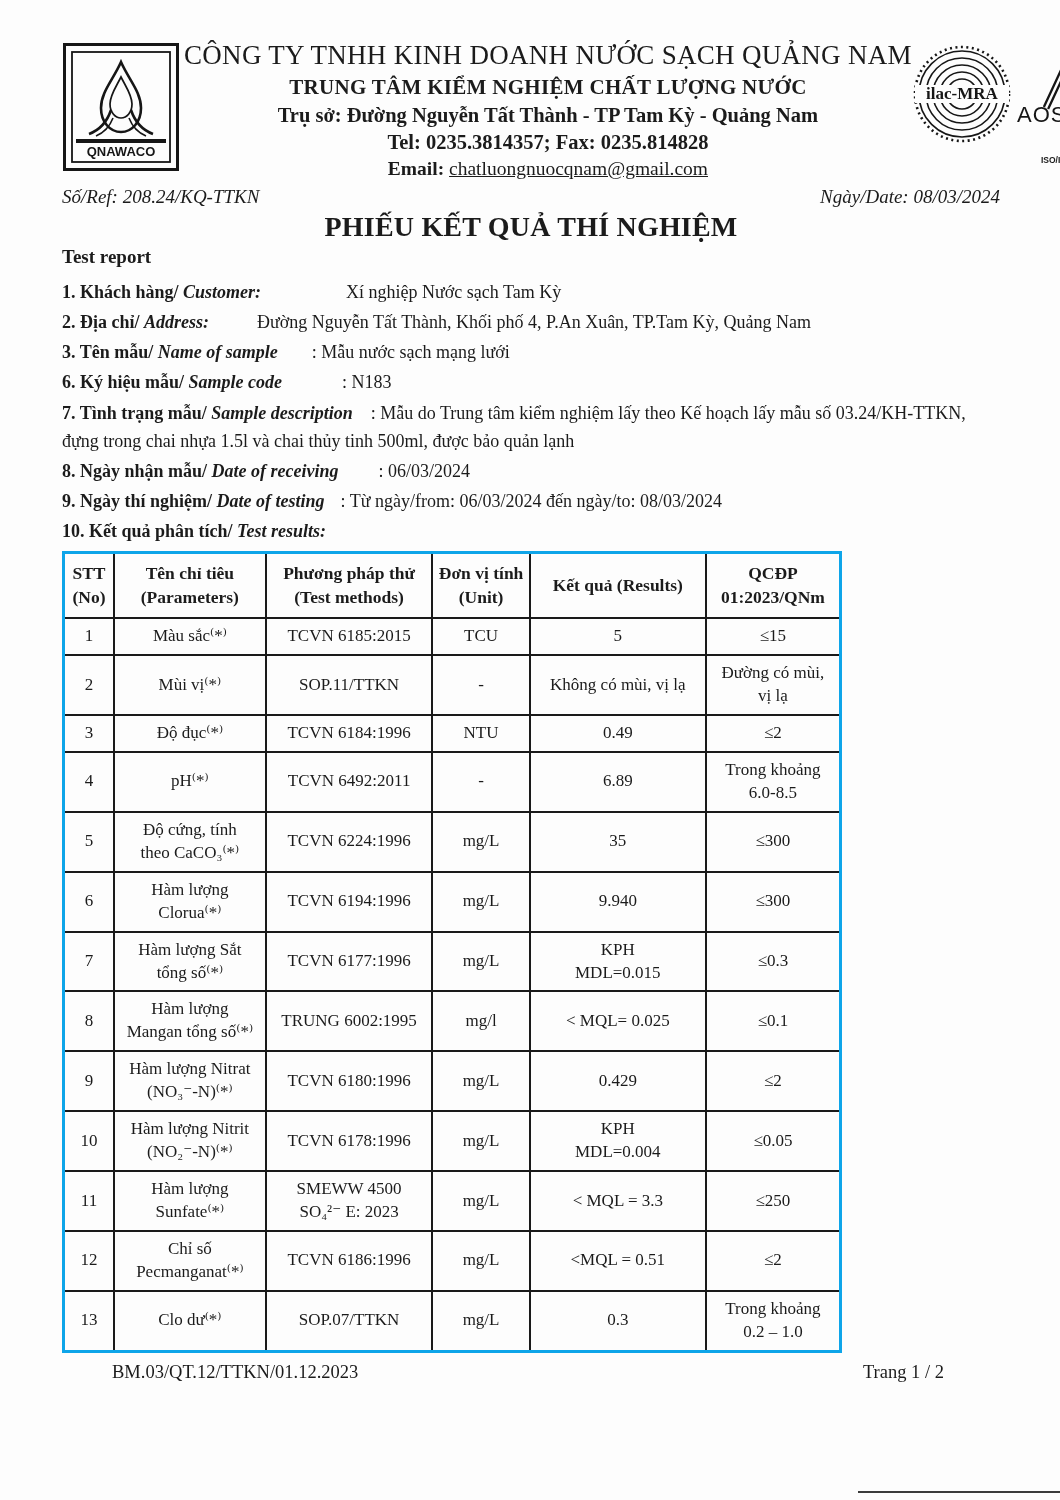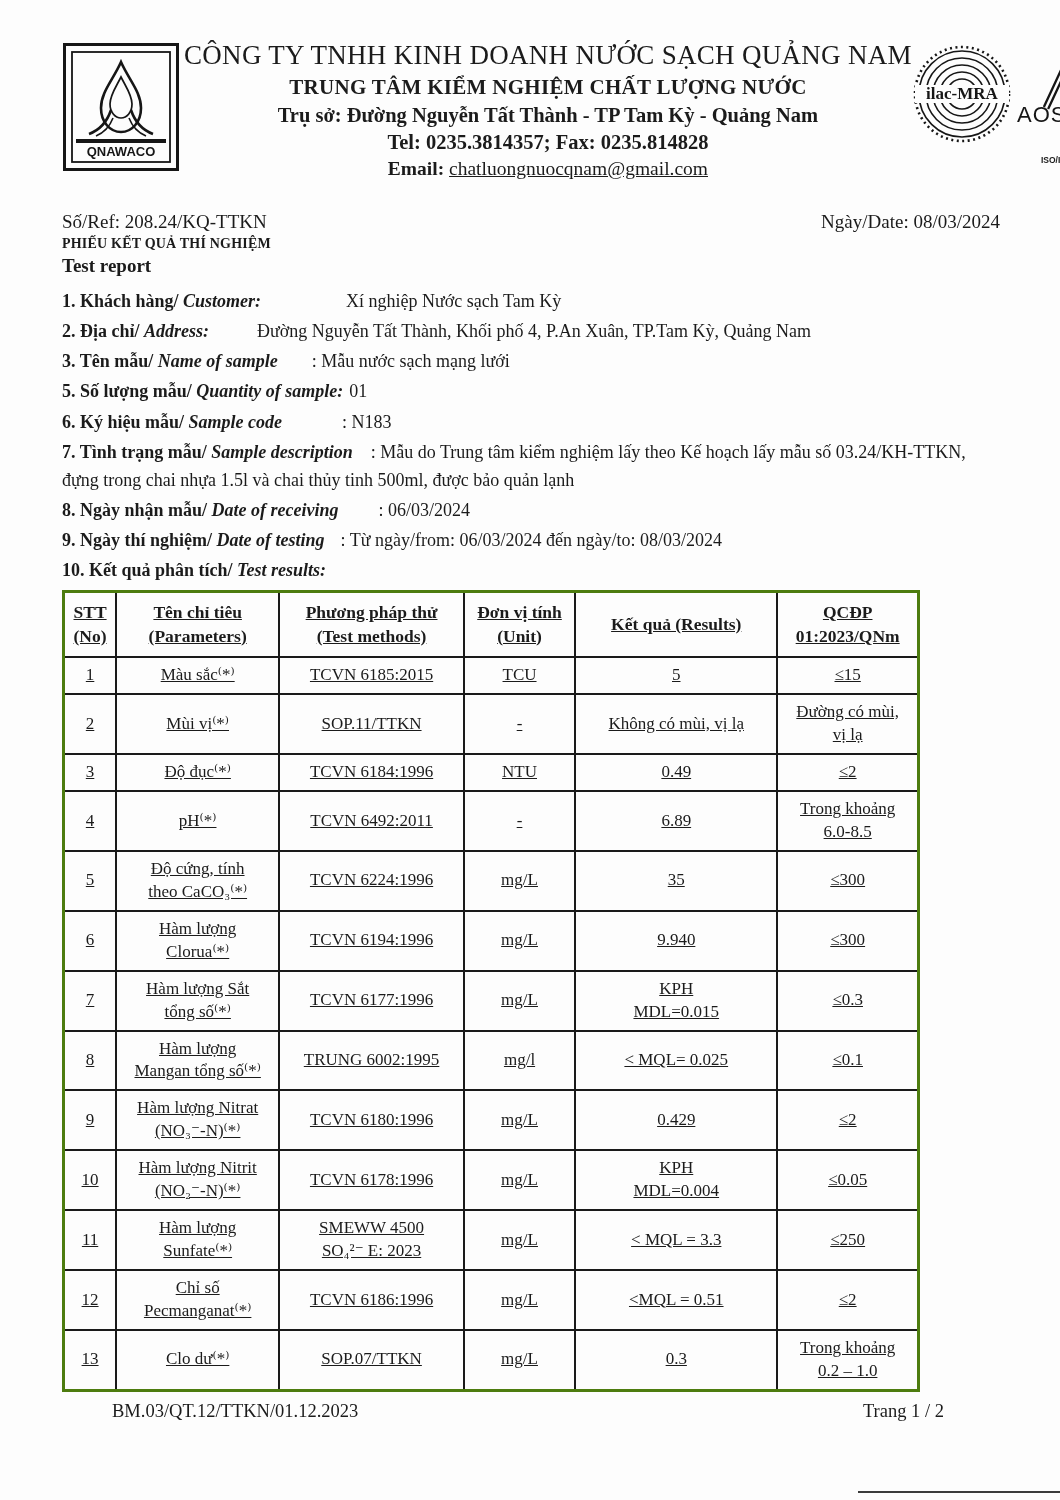--- a/index.html
+++ b/index.html
@@ -19,37 +19,37 @@
   .h-addr{font-size:20.5px;font-weight:bold;white-space:nowrap;}
   .h-tel{font-size:20.5px;font-weight:bold;}
   .h-email{font-size:19.5px;}
   .h-email .b{font-weight:bold;}
   .email-addr{text-decoration:underline;}
   .hdr-right{width:208px;flex:0 0 208px;display:flex;gap:4px;padding-top:8px;}
   .cert-small{font-family:"Liberation Sans","DejaVu Sans",sans-serif;font-weight:bold;
     font-size:8.5px;text-align:right;line-height:1.25;margin-top:9px;}
 
   
-  .ref-row{display:flex;justify-content:space-between;font-size:19px;margin-top:29px;}
-  .title{text-align:left;font-weight:bold;font-size:14px;margin-top:3px;letter-spacing:.2px;}
+  .ref-row{display:flex;justify-content:space-between;font-size:19px;margin-top:4px;font-style:italic;}
+  .title{text-align:center;font-weight:bold;font-size:28px;margin-top:3px;letter-spacing:.2px;}
   .subtitle{text-align:left;font-weight:bold;font-size:19px;margin-top:3px;}
 
   
   .items{margin-top:10px;font-size:18px;line-height:1.56;}
   .item{margin-top:2px;}
   .lv{font-weight:bold;}
   .le{font-weight:bold;font-style:italic;}
   .val{font-weight:normal;}
   .sp{display:inline-block;height:1px;}
   .sp-6{width:6px}.sp-12{width:12px}.sp-16{width:16px}.sp-18{width:18px}
   .sp-34{width:34px}.sp-40{width:40px}.sp-48{width:48px}.sp-60{width:60px}
   .sp-85{width:85px}
 
   
-  table.results{border-collapse:collapse;width:858px;margin-top:6px;border:3px solid #4d7c0f;text-decoration:underline;}
+  table.results{border-collapse:collapse;width:780px;margin-top:6px;border:3px solid #0ea5e9;}
   .results th,.results td{
     border:2px solid #1a1a1a;text-align:center;vertical-align:middle;
     padding:6px 4px;font-size:17px;white-space:pre-line;line-height:1.35;
   }
   .results th{font-weight:bold;font-size:17.5px;padding:8px 4px;}
 
   
   .footer{display:flex;justify-content:space-between;width:938px;box-sizing:border-box;
     padding:9px 56px 0 50px;font-size:18.5px;}
 
@@ -131,24 +131,20 @@
     </div>
     <div class="item">
       <span class="lv">2. Địa chỉ/</span>
       <span class="le">Address:</span><span class="sp sp-48"></span><span class="val">Đường Nguyễn Tất Thành, Khối phố 4, P.An Xuân, TP.Tam Kỳ, Quảng Nam</span>
     </div>
     <div class="item">
       <span class="lv">3. Tên mẫu/</span>
       <span class="le">Name of sample</span><span class="sp sp-34"></span><span class="val">: Mẫu nước sạch mạng lưới</span>
     </div>
     <div class="item">
-      <span class="lv">5. Số lượng mẫu/</span>
-      <span class="le">Quantity of sample:</span><span class="sp sp-6"></span><span class="val">01</span>
-    </div>
-    <div class="item">
       <span class="lv">6. Ký hiệu mẫu/</span>
       <span class="le">Sample code</span><span class="sp sp-60"></span><span class="val">: N183</span>
     </div>
     <div class="item">
       <span class="lv">7. Tình trạng mẫu/</span>
       <span class="le">Sample description</span><span class="sp sp-18"></span><span class="val">: Mẫu do Trung tâm kiểm nghiệm lấy theo Kế hoạch lấy mẫu số 03.24/KH-TTKN, đựng trong chai nhựa 1.5l và chai thủy tinh 500ml, được bảo quản lạnh</span>
     </div>
     <div class="item">
       <span class="lv">8. Ngày nhận mẫu/</span>
       <span class="le">Date of receiving</span><span class="sp sp-40"></span><span class="val">: 06/03/2024</span>

